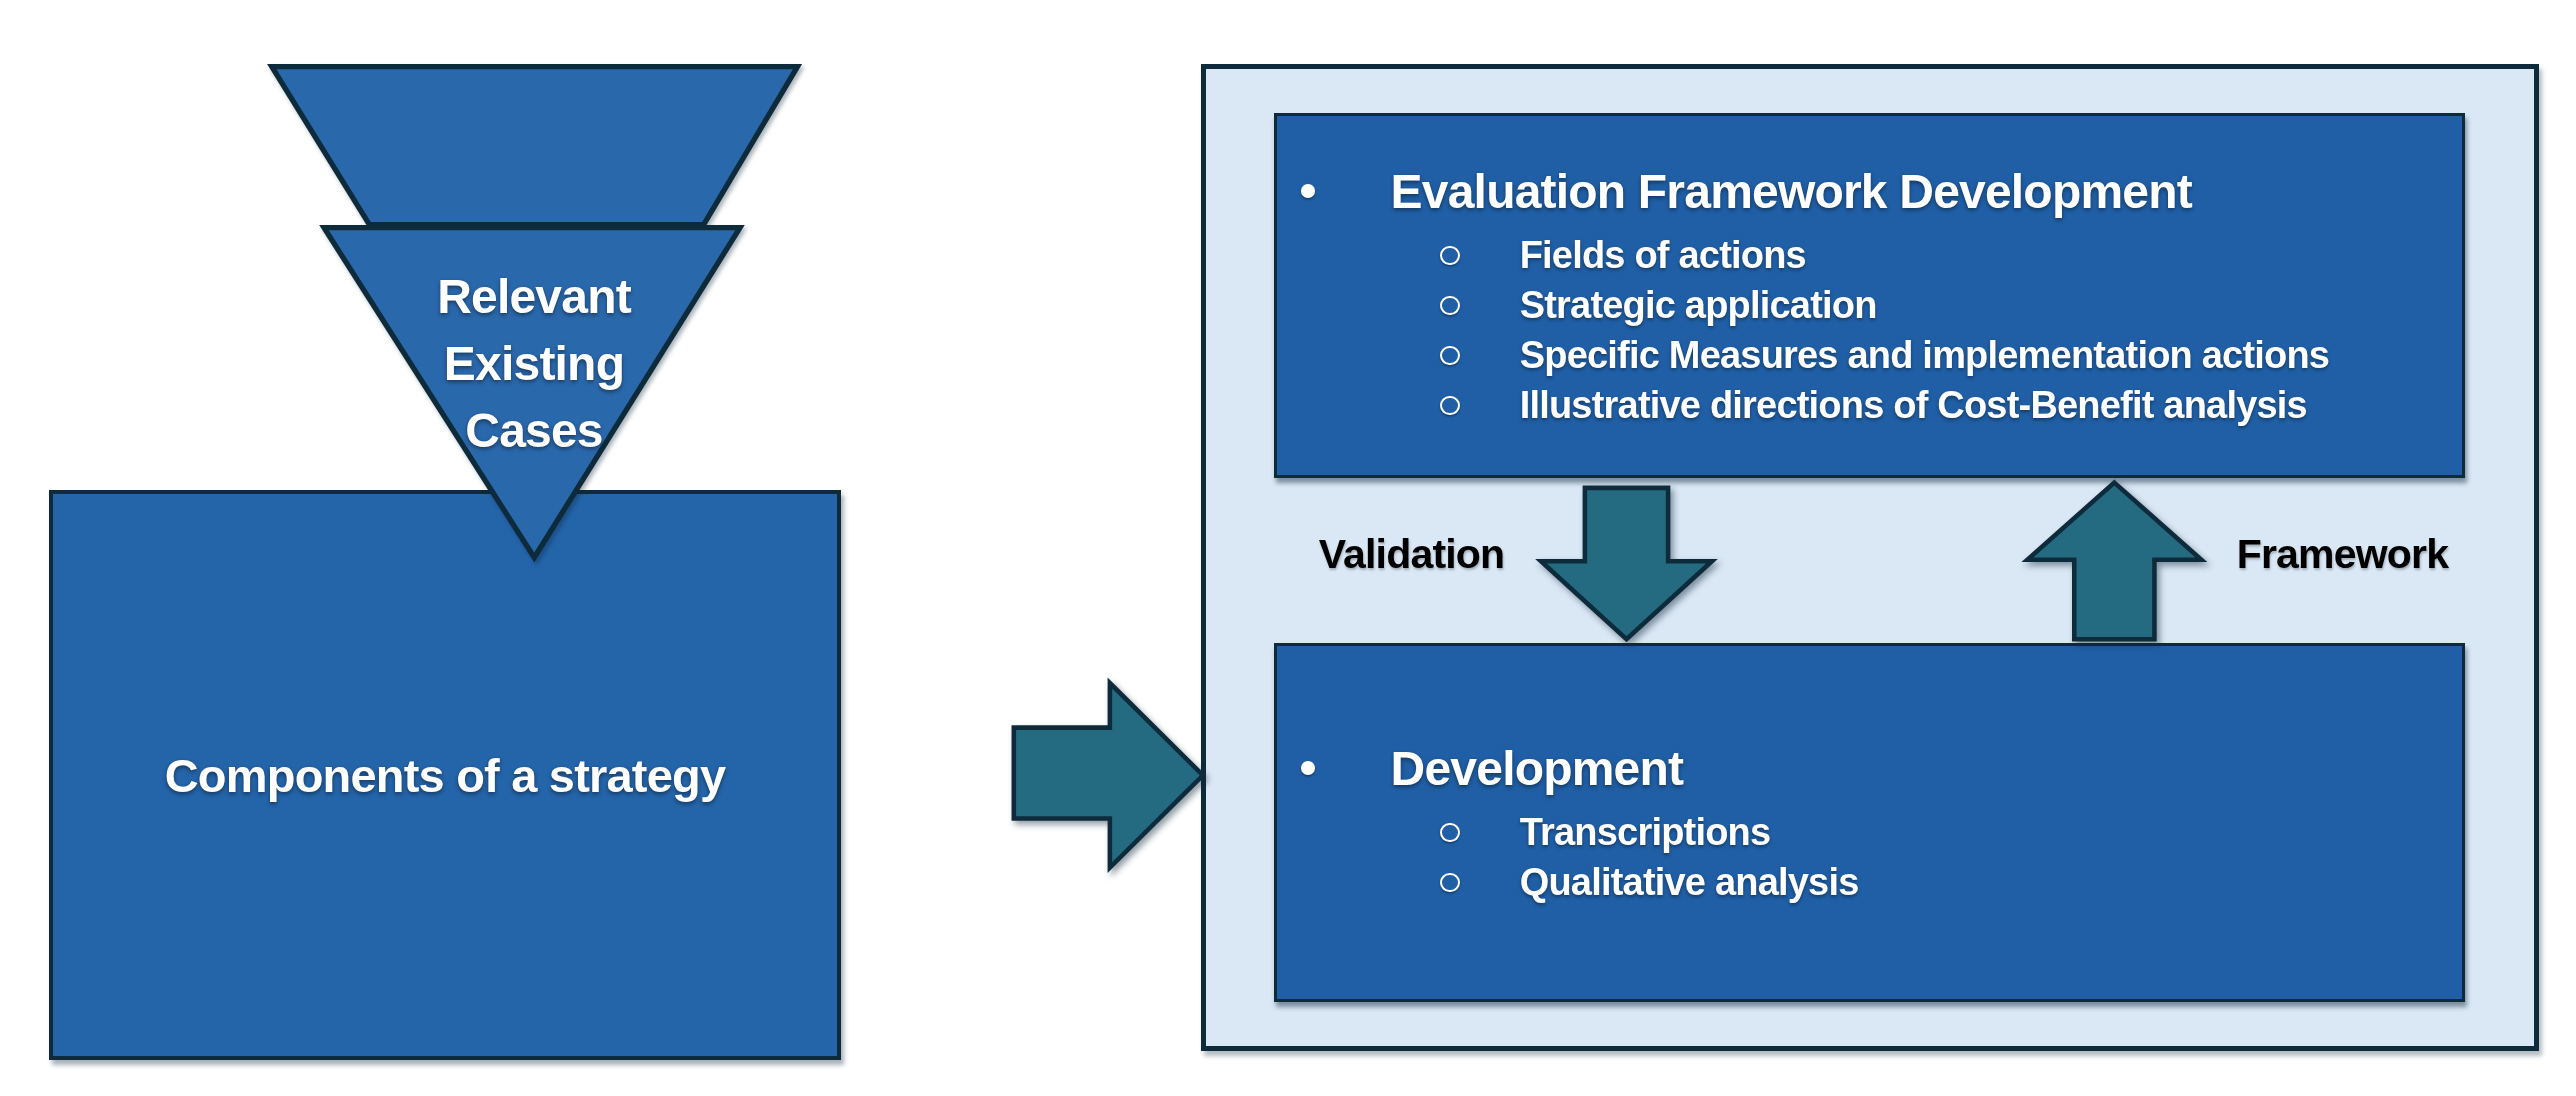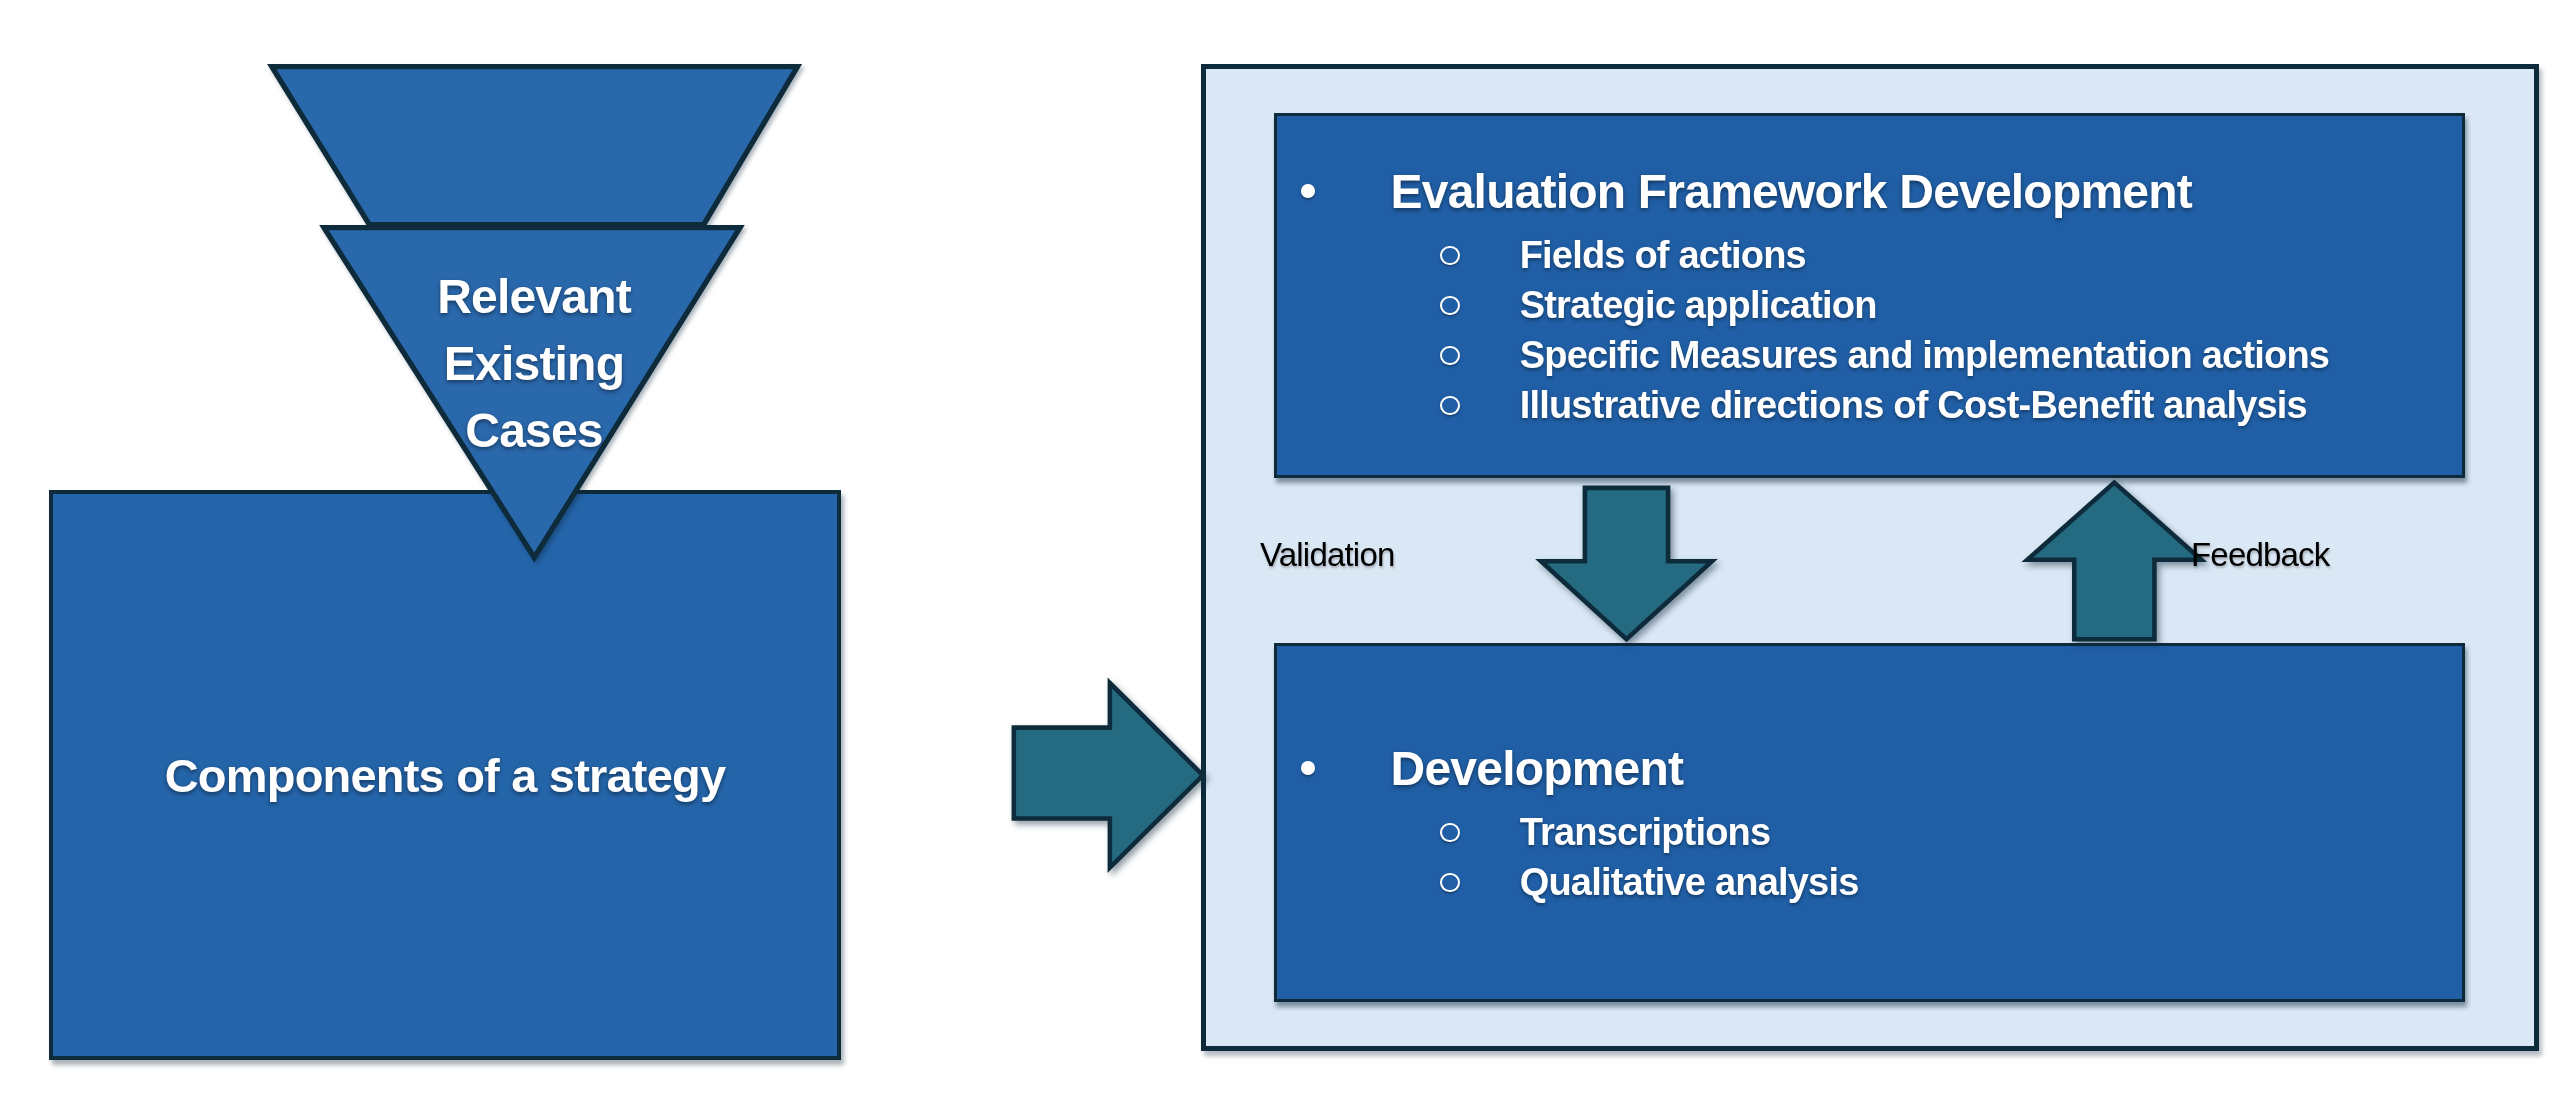--- a/index.html
+++ b/index.html
@@ -60,21 +60,21 @@
   
   .funnel-text{
     color:#ffffff;font-weight:bold;font-size:48px;line-height:67px;text-align:center;
     letter-spacing:-0.8px;white-space:pre-line;text-shadow:0 2.3px 4.5px rgba(0,0,0,.45);
   }
   .funnel-text.stage1{left:307px;top:81px;width:454px;}
   .funnel-text.stage2{left:345px;top:263px;width:378px;}
 
   
   .flow-label{
-    font-weight:normal;font-size:33px;line-height:61px;color:#000000;text-align:left;
+    font-weight:bold;font-size:41px;line-height:61px;color:#000000;text-align:center;
     letter-spacing:-0.8px;text-shadow:0.8px 2.3px 2.3px rgba(0,0,0,.25);white-space:nowrap;
   }
   .label-validation{left:1260px;top:524px;width:303px;}
   .label-feedback{left:2191px;top:524px;width:303px;}
 
   .shape-poly{stroke:#0E2B3C;stroke-linejoin:miter;}
 </style>
 </head>
 <body>
 
@@ -134,16 +134,16 @@
     <polygon class="shape-poly" points="1340,962 1467,962 1467,903 1590,1025 1467,1147 1467,1082 1340,1082" fill="#246A80" stroke-width="6" style="filter:drop-shadow(4px 5px 4px rgba(10,35,55,.45));"></polygon>
     <polygon class="shape-poly" points="2095,645 2205,645 2205,742 2263,742 2150,845 2037,742 2095,742" fill="#246A80" stroke-width="6" style="filter:drop-shadow(4px 5px 4px rgba(10,35,55,.45));"></polygon>
     <polygon class="shape-poly" points="2795,638 2910,740 2848,740 2848,845 2742,845 2742,740 2680,740" fill="#246A80" stroke-width="6" style="filter:drop-shadow(4px 5px 4px rgba(10,35,55,.45));"></polygon>
   </svg>
 
   <div class="overlay-text funnel-text stage2">Relevant
 Existing
 Cases</div>
 
   <div class="overlay-text flow-label label-validation">Validation</div>
-  <div class="overlay-text flow-label label-feedback">Feedback</div>
+  <div class="overlay-text flow-label label-feedback">Framework</div>
 
 </div>
 
 
 </body></html>

